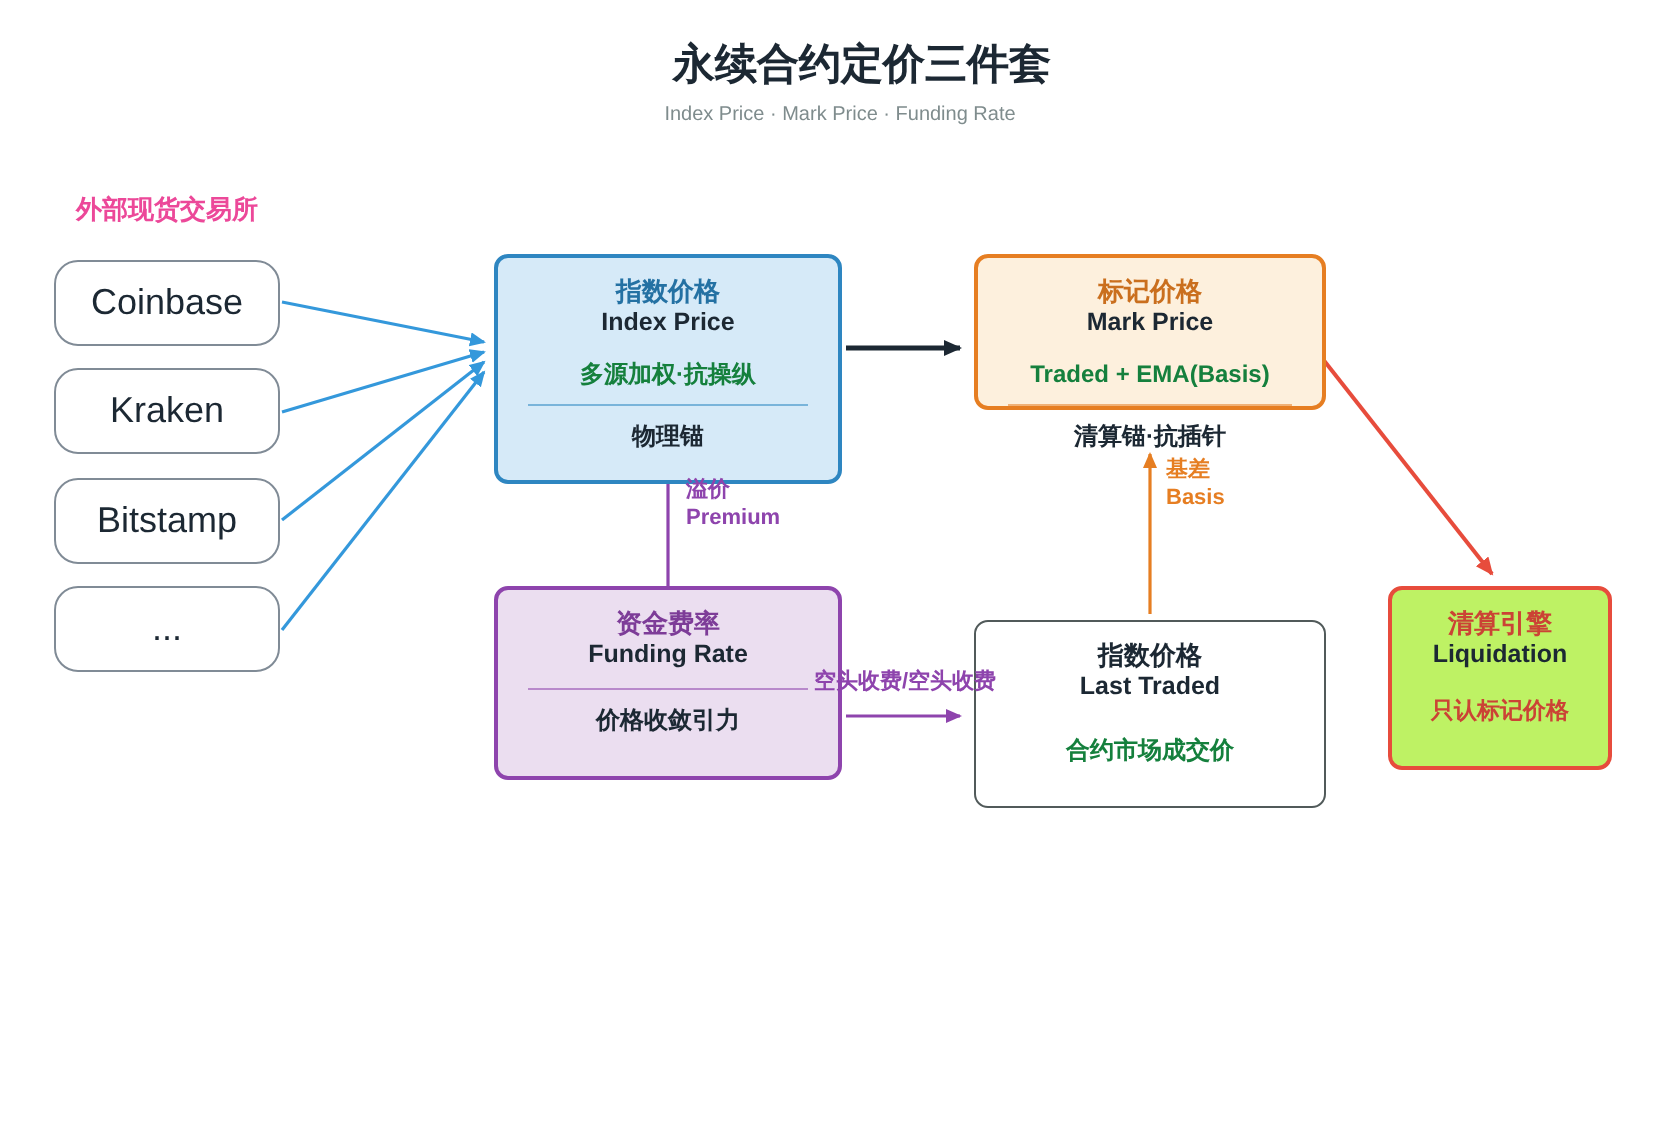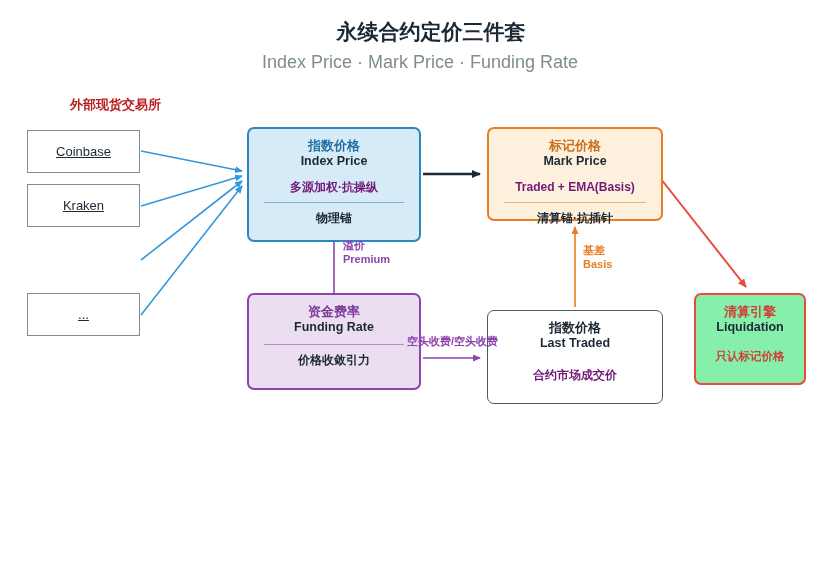--- a/index.html
+++ b/index.html
@@ -1,51 +1,51 @@
 <!DOCTYPE html>
 <html><head>
 <meta charset="utf-8">
 <style>
   html,body{margin:0;padding:0;background:#ffffff;}
   body{font-family:"Liberation Sans","DejaVu Sans",sans-serif;color:#1c2833;}
   .canvas{position:relative;width:840px;height:564px;background:#ffffff;overflow:hidden;}
   .layer-arrows{position:absolute;left:0;top:0;width:840px;height:564px;z-index:1;}
   .abs{position:absolute;}
   .title{left:11px;top:18px;width:840px;text-align:center;font-size:21px;font-weight:bold;color:#1c2833;z-index:2;}
-  .subtitle{left:0;top:52px;width:840px;text-align:center;font-size:18px;color:#7f8c8d;z-index:2;}
-  .group-label{left:38px;top:96px;font-size:13px;font-weight:bold;color:#b91c1c;z-index:2;margin-left:32px;}
+  .subtitle{left:0;top:52px;width:840px;text-align:center;font-size:10px;color:#7f8c8d;z-index:2;}
+  .group-label{left:38px;top:96px;font-size:13px;font-weight:bold;color:#ec4899;z-index:2;}
   .exchange{left:27px;width:113px;height:43px;background:#ffffff;border:1.5px solid #808b96;
-            border-radius:0;display:flex;align-items:center;justify-content:center;
-            font-size:13px;color:#1c2833;z-index:2;box-sizing:border-box;text-decoration:underline;}
+            border-radius:12px;display:flex;align-items:center;justify-content:center;
+            font-size:18px;color:#1c2833;z-index:2;box-sizing:border-box;}
   .node{z-index:2;border-radius:7px;box-sizing:border-box;display:flex;flex-direction:column;
         align-items:center;justify-content:flex-start;padding-top:9px;}
   .node .zh{font-size:13px;font-weight:bold;line-height:1.25;}
   .node .en{font-size:12.5px;font-weight:bold;color:#1c2833;line-height:1.25;}
-  .node .desc{font-size:12px;font-weight:bold;color:#701a75;margin-top:10px;line-height:1.2;}
+  .node .desc{font-size:12px;font-weight:bold;color:#15803d;margin-top:10px;line-height:1.2;}
   .node .sep{width:82%;height:0;border-top:1px solid rgba(0,0,0,0.35);margin-top:8px;}
   .node .foot{font-size:12px;font-weight:bold;color:#1c2833;margin-top:7px;}
   .node-index{left:247px;top:127px;width:174px;height:115px;background:#d6eaf8;border:2px solid #2e86c1;}
   .node-index .zh{color:#2471a3;}
   .node-index .sep{border-top-color:rgba(46,134,193,0.55);}
-  .node-mark{left:487px;top:127px;width:176px;height:94px;background:#fdf0dd;border:2px solid #e67e22;}
+  .node-mark{left:487px;top:127px;width:176px;height:78px;background:#fdf0dd;border:2px solid #e67e22;}
   .node-mark .zh{color:#ca6f1e;}
   .node-mark .sep{border-top-color:rgba(230,126,34,0.55);}
   .node-funding{left:247px;top:293px;width:174px;height:97px;background:#ebdef0;border:2px solid #8e44ad;}
   .node-funding .zh{color:#7d3c98;}
   .node-funding .sep{border-top-color:rgba(142,68,173,0.55);}
   .node-funding .desc{font-size:11.5px;margin-top:11px;}
   .node-last{left:487px;top:310px;width:176px;height:94px;background:#ffffff;border:1.5px solid #515a5a;}
   .node-last .zh{color:#1c2833;}
   .node-last .desc{margin-top:16px;}
-  .node-liq{left:694px;top:293px;width:112px;height:92px;background:#86efac;border:2px solid #e74c3c;}
+  .node-liq{left:694px;top:293px;width:112px;height:92px;background:#bef264;border:2px solid #e74c3c;}
   .node-liq .zh{color:#cb4335;}
   .node-liq .desc{color:#cb4335;font-size:11.5px;margin-top:14px;}
   .arrow-label{z-index:3;font-size:11px;font-weight:bold;line-height:1.3;}
   .lbl-premium{left:343px;top:238px;color:#8e44ad;}
-  .lbl-basis{left:583px;top:243px;color:#e67e22;}
+  .lbl-basis{left:583px;top:228px;color:#e67e22;}
   .lbl-flow{left:395px;top:334px;width:115px;text-align:center;color:#8e44ad;}
 </style>
 </head>
 <body>
 
 <div class="canvas">
 
   <svg class="layer-arrows" width="840" height="564" viewBox="0 0 840 564">
     <defs>
       <marker id="ah-blue" markerWidth="9" markerHeight="8" refX="7" refY="3.5" orient="auto" markerUnits="userSpaceOnUse">
@@ -78,20 +78,23 @@
   <div class="abs title">永续合约定价三件套</div>
   <div class="abs subtitle">Index Price · Mark Price · Funding Rate</div>
 
   <div class="abs group-label">外部现货交易所</div>
 
   <div class="abs exchange" style="top:130px;">
     <span>Coinbase</span>
   </div>
   <div class="abs exchange" style="top:184px;">
     <span>Kraken</span>
+  </div>
+  <div class="abs exchange" style="top:239px;">
+    <span>Bitstamp</span>
   </div>
   <div class="abs exchange" style="top:293px;">
     <span>...</span>
   </div>
 
   <div class="abs node node-index">
     <div class="zh">指数价格</div>
     <div class="en">Index Price</div>
     <div class="desc">多源加权·抗操纵</div>
     <div class="sep"></div>

